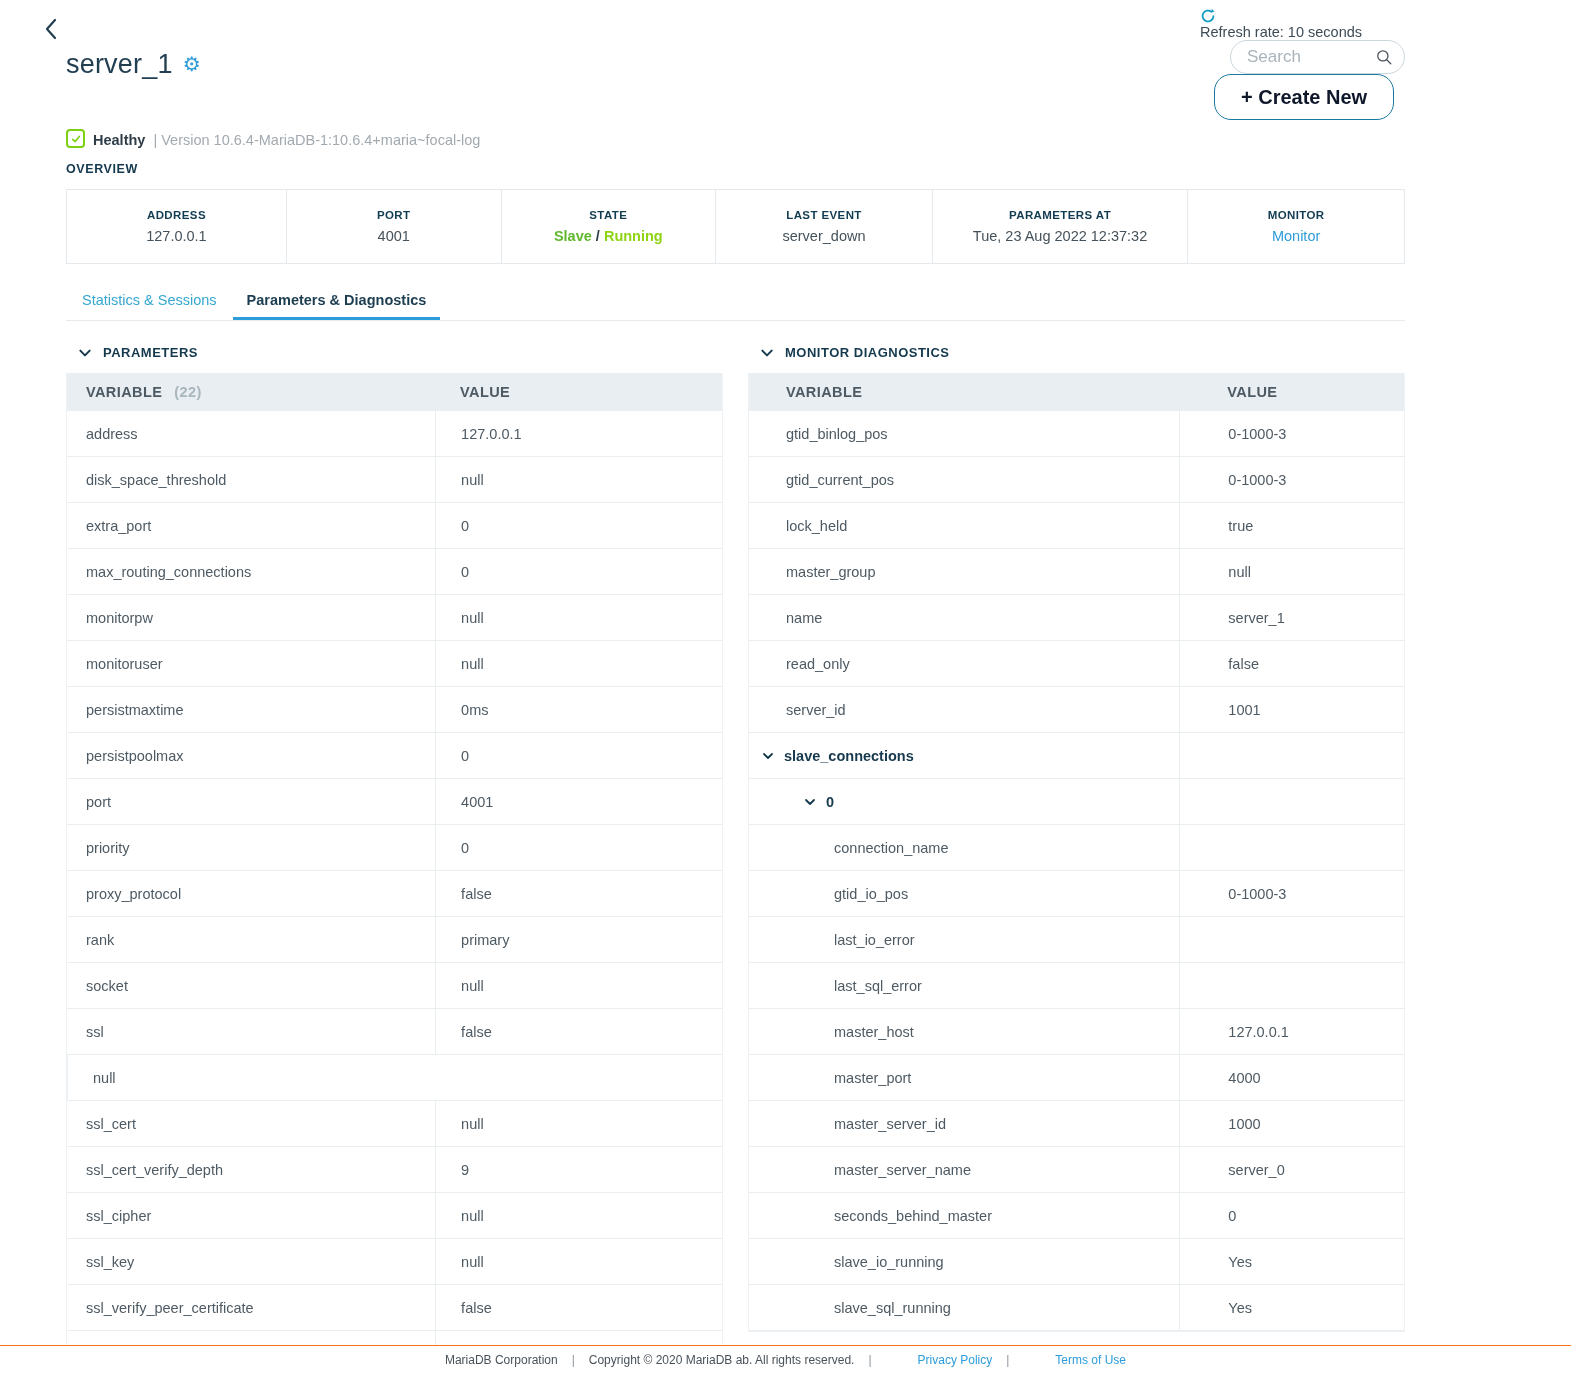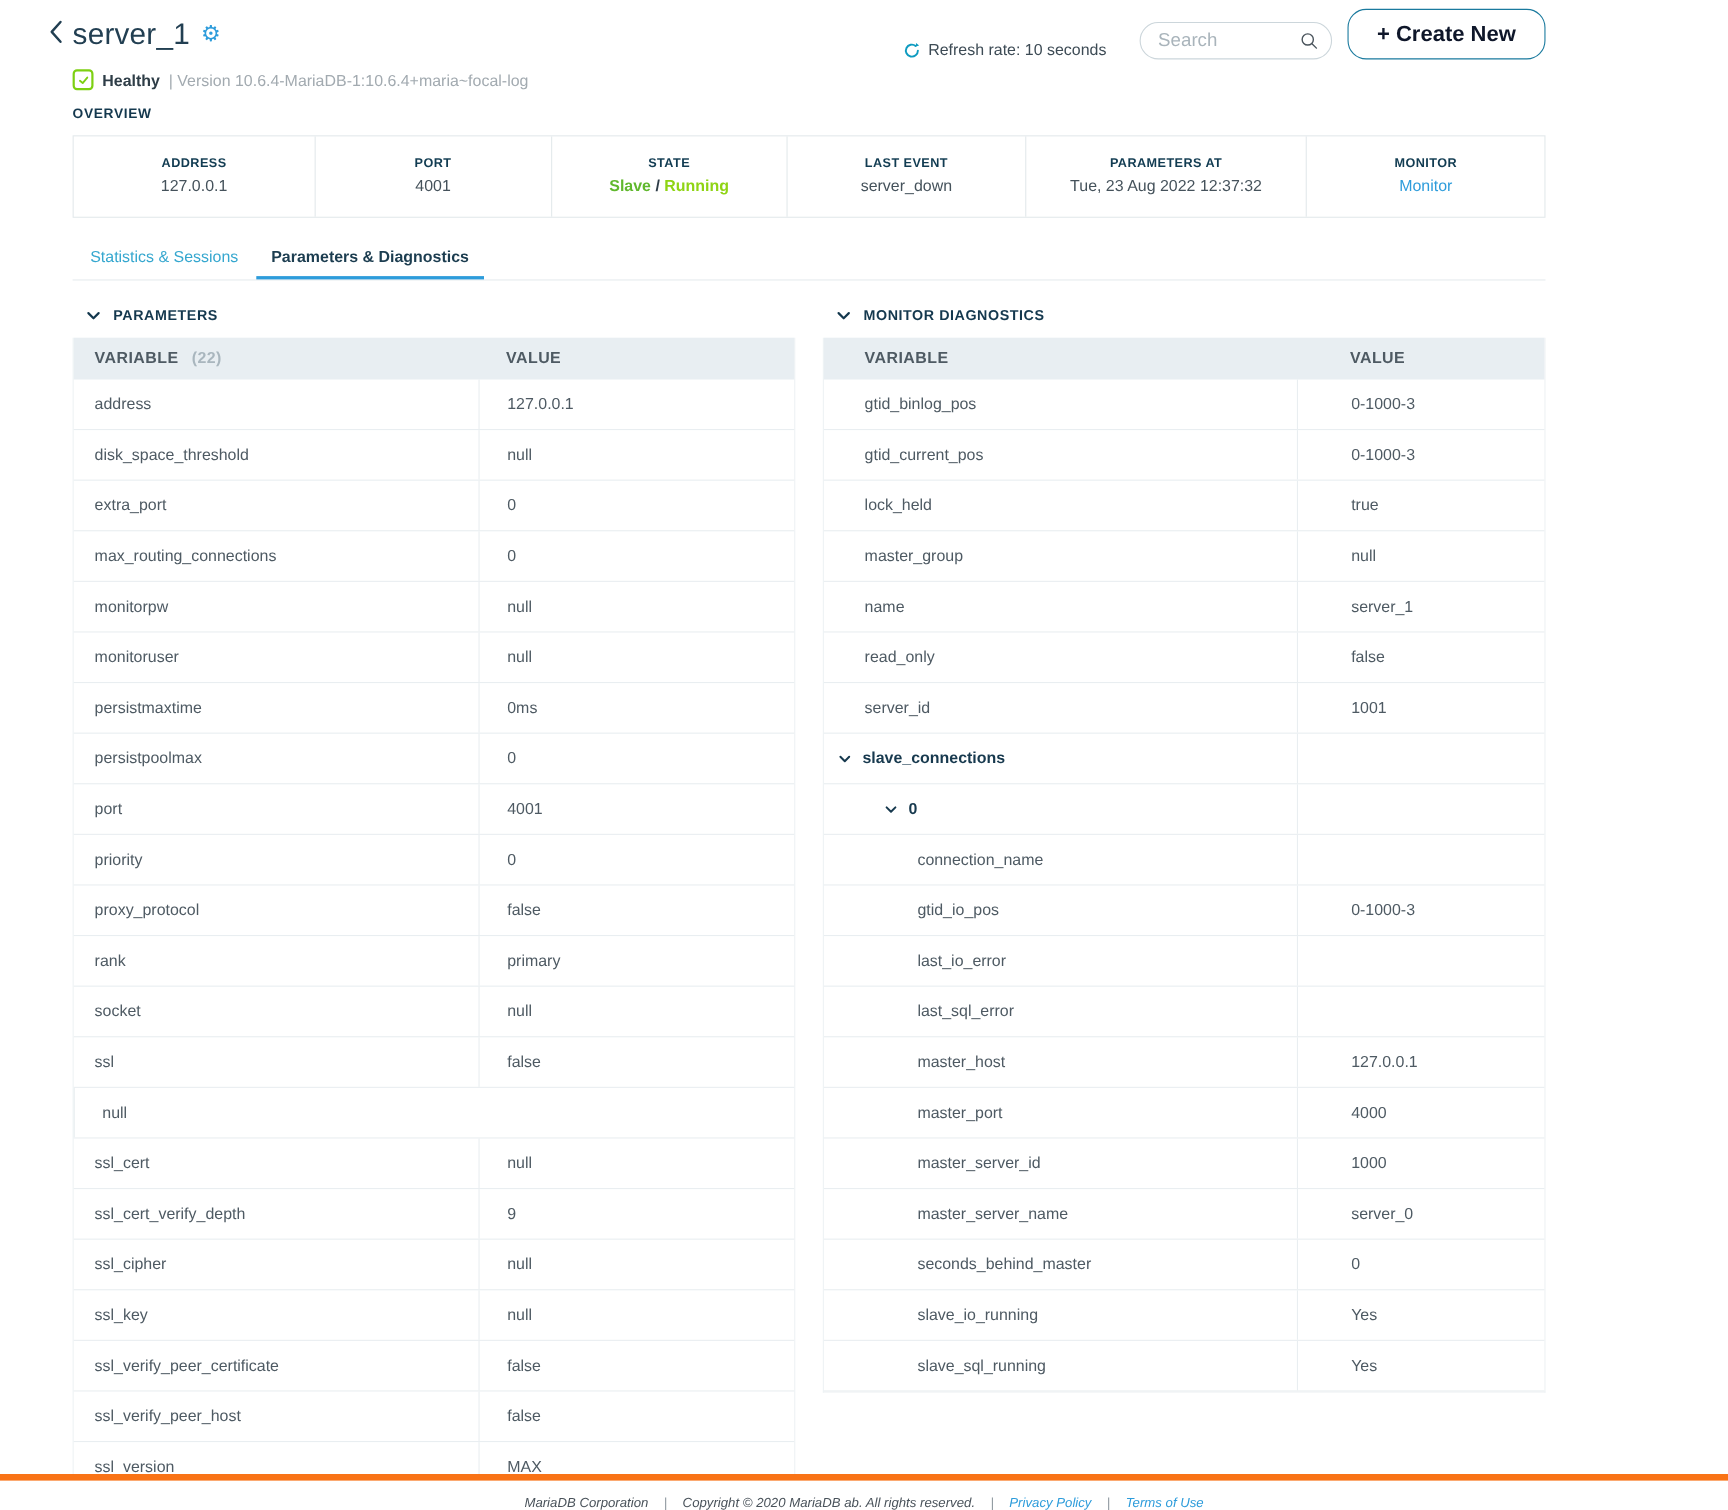--- a/index.html
+++ b/index.html
@@ -7,21 +7,21 @@
     width:1571px;height:1373px;position:relative;overflow:hidden;
     background:#ffffff;font-family:"Liberation Sans",sans-serif;color:#4c5862;
   }
   .content{margin:0 166px 0 66px;width:1339px;}
   
   .back-btn{position:absolute;left:40px;top:16px;cursor:pointer;line-height:0;}
   .header-row{display:flex;align-items:center;justify-content:space-between;padding-top:8px;}
   .title-group{display:flex;align-items:center;gap:10px;}
   h1.page-title{margin:0;font-size:27px;font-weight:400;color:#223f52;letter-spacing:.2px;}
   .gear{color:#2d9cdb;font-size:20px;line-height:1;cursor:pointer;}
-  .header-right{display:flex;align-items:flex-end;}
+  .header-right{display:flex;align-items:flex-start;flex-direction:column;}
   .refresh-icon{line-height:0;margin-right:7px;}
   .refresh-label{font-size:14.5px;color:#3d4b55;}
   .searchbox{position:relative;margin-left:30px;}
   .searchbox input{
     width:175px;height:34px;box-sizing:border-box;border:1px solid #ccd6db;border-radius:17px;
     padding:0 36px 0 16px;font-size:17px;color:#42505a;outline:none;font-family:inherit;
   }
   .searchbox input::placeholder{color:#a9b4bb;}
   .search-icon{position:absolute;right:12px;top:8px;line-height:0;}
   .create-btn{
@@ -77,24 +77,24 @@
   .diag .trow .cell-var{padding-left:37px;}
   .diag .trow.expandable .cell-var{padding-left:13px;}
   .diag .trow.level-1 .cell-var{padding-left:77px;}
   .diag .trow.level-1.expandable .cell-var{padding-left:55px;}
   .diag .trow.level-2 .cell-var{padding-left:85px;}
   .row-chevron{display:none;line-height:0;margin-right:10px;cursor:pointer;}
   .trow.expandable .row-chevron{display:inline-flex;}
   .trow.expandable .var-label{font-weight:700;color:#17394e;}
   
   footer{
-    position:absolute;left:0;bottom:0;width:100%;height:27px;border-top:6px solid #f97316;
-    display:flex;align-items:flex-end;justify-content:center;gap:14px;font-size:12px;color:#49525a;background:#fff;font-style:italic;
+    position:absolute;left:0;bottom:0;width:100%;height:27px;border-top:1px solid #f97316;
+    display:flex;align-items:center;justify-content:center;gap:14px;font-size:12px;color:#49525a;background:#fff;
   }
-  footer .flink{color:#2d9cdb;cursor:pointer;text-decoration:none;}
+  footer .flink{color:#2d9cdb;cursor:pointer;text-decoration:none;margin-left:32px;}
   footer .fsep{color:#8d979e;}
 </style>
 </head>
 <body>
 
 <div class="back-btn">
   <svg width="22" height="26" viewBox="0 0 22 26">
     <path d="M15 4 L7 13 L15 22" fill="none" stroke="#223f52" stroke-width="2.2" stroke-linecap="round" stroke-linejoin="round"></path>
   </svg>
 </div>

